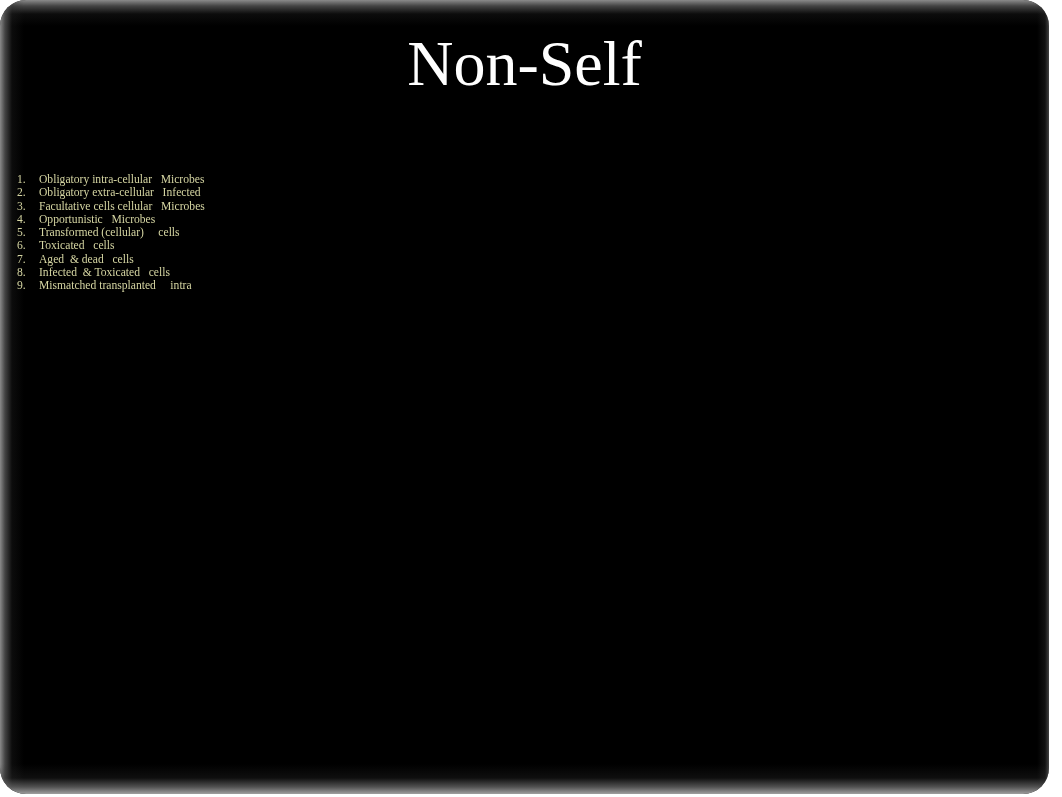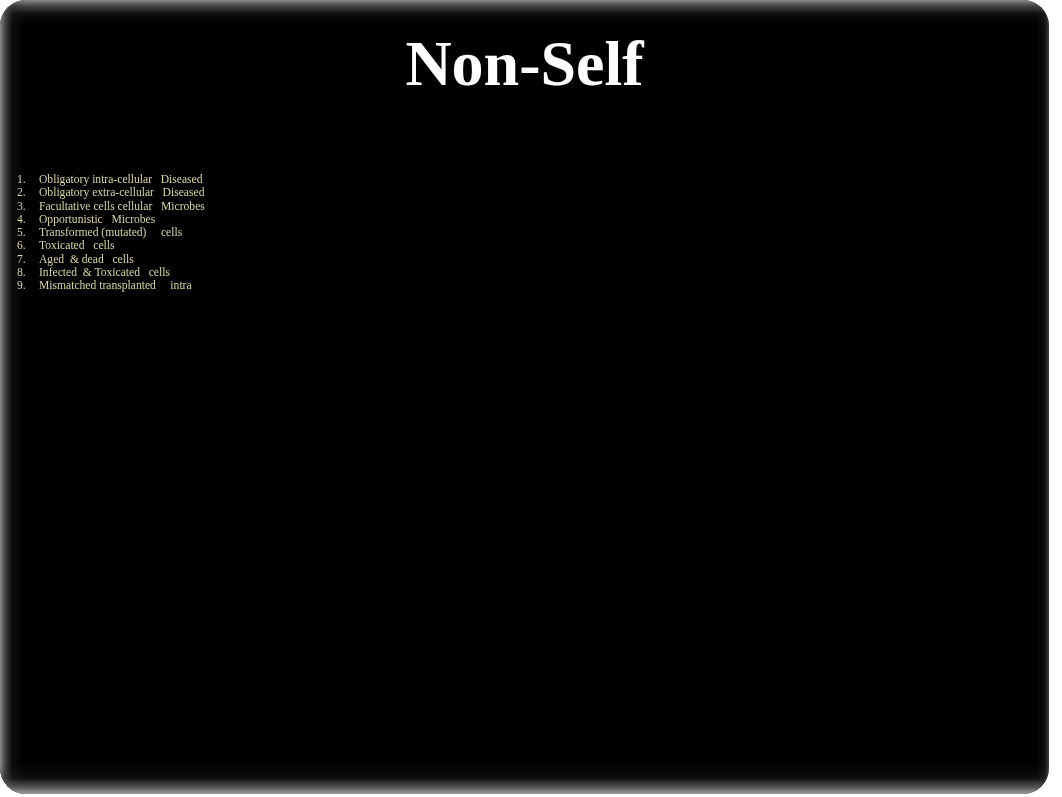--- a/index.html
+++ b/index.html
@@ -72,21 +72,21 @@
   
   .slide-title {
     position: absolute;
     left: 0px;
     top: 28px;
     width: 1049px;
     text-align: center;
     color: #ffffff;
     font-family: "Liberation Serif", "DejaVu Serif", serif;
     font-size: 64px;
-    font-weight: bold;
+    font-weight: normal;
     line-height: 1.12;
     letter-spacing: 0px;
     margin: 0;
     white-space: nowrap;
   }
 
   
   .body-list {
     position: absolute;
     left: 17px;
@@ -127,37 +127,37 @@
     <div class="edge-glow top"></div>
     <div class="edge-glow left"></div>
     <div class="edge-glow bottom"></div>
     <div class="edge-glow right"></div>
 
     <h1 class="slide-title">Non-Self</h1>
 
     <ol class="body-list">
 
       <li>
-        <span class="li-number">1.</span><span class="li-text">Obligatory intra-cellular   Diseased</span>
+        <span class="li-number">1.</span><span class="li-text">Obligatory intra-cellular   Microbes</span>
       </li>
 
       <li>
-        <span class="li-number">2.</span><span class="li-text">Obligatory extra-cellular   Diseased</span>
+        <span class="li-number">2.</span><span class="li-text">Obligatory extra-cellular   Infected</span>
       </li>
 
       <li>
         <span class="li-number">3.</span><span class="li-text">Facultative cells cellular   Microbes</span>
       </li>
 
       <li>
         <span class="li-number">4.</span><span class="li-text">Opportunistic   Microbes</span>
       </li>
 
       <li>
-        <span class="li-number">5.</span><span class="li-text">Transformed (mutated)     cells</span>
+        <span class="li-number">5.</span><span class="li-text">Transformed (cellular)     cells</span>
       </li>
 
       <li>
         <span class="li-number">6.</span><span class="li-text">Toxicated   cells</span>
       </li>
 
       <li>
         <span class="li-number">7.</span><span class="li-text">Aged  &amp; dead   cells</span>
       </li>
 

